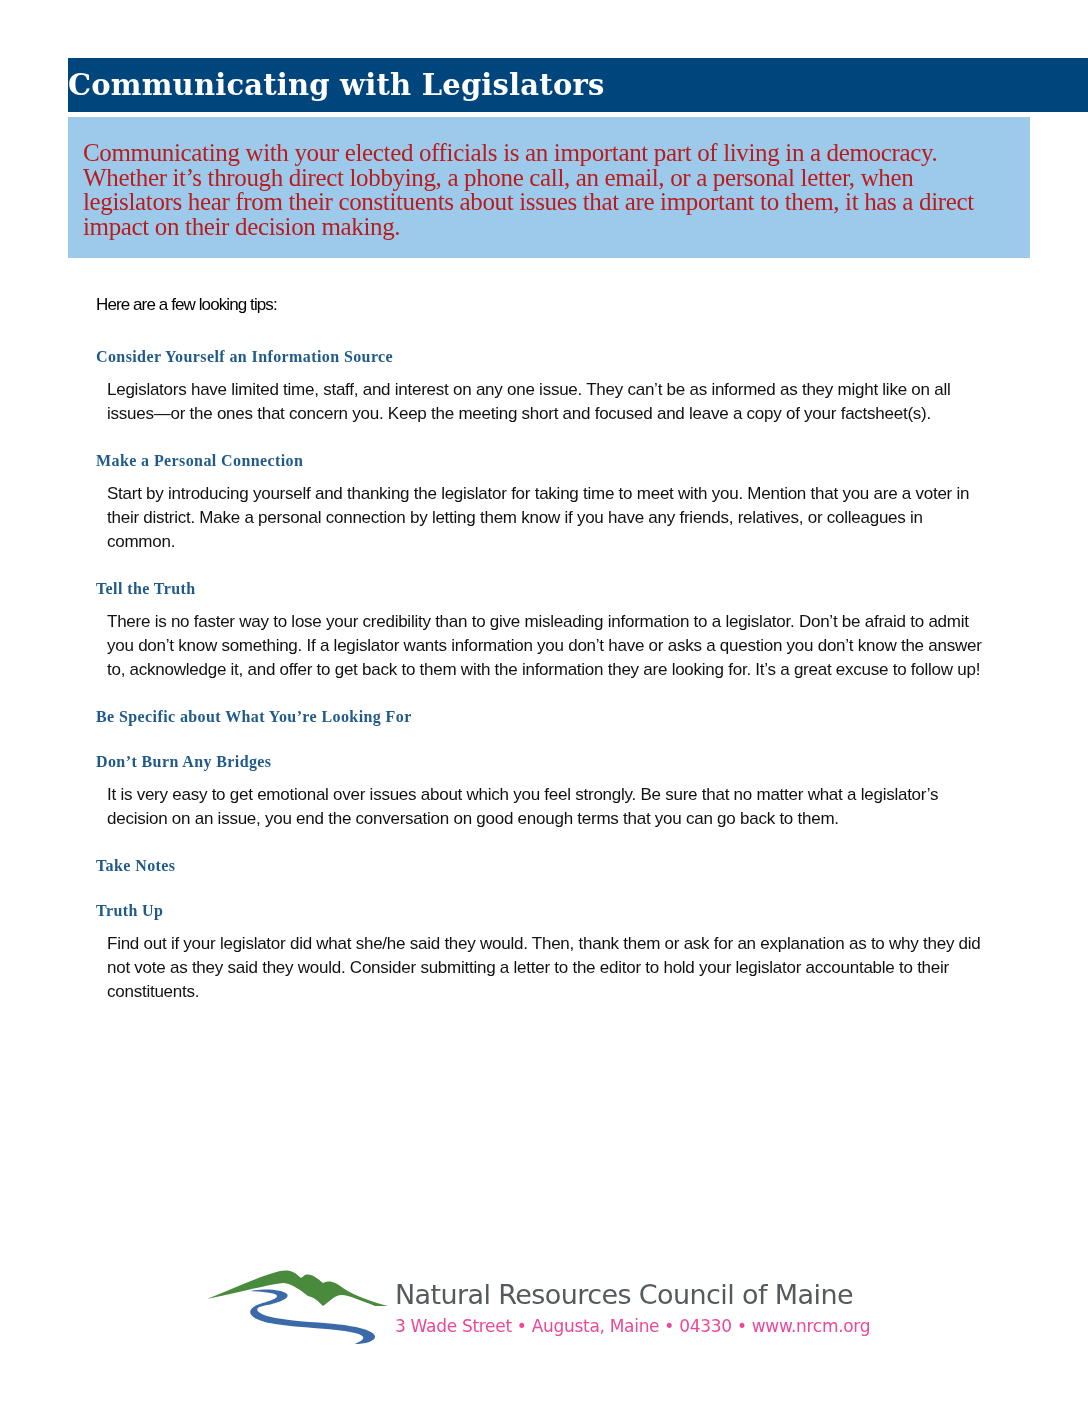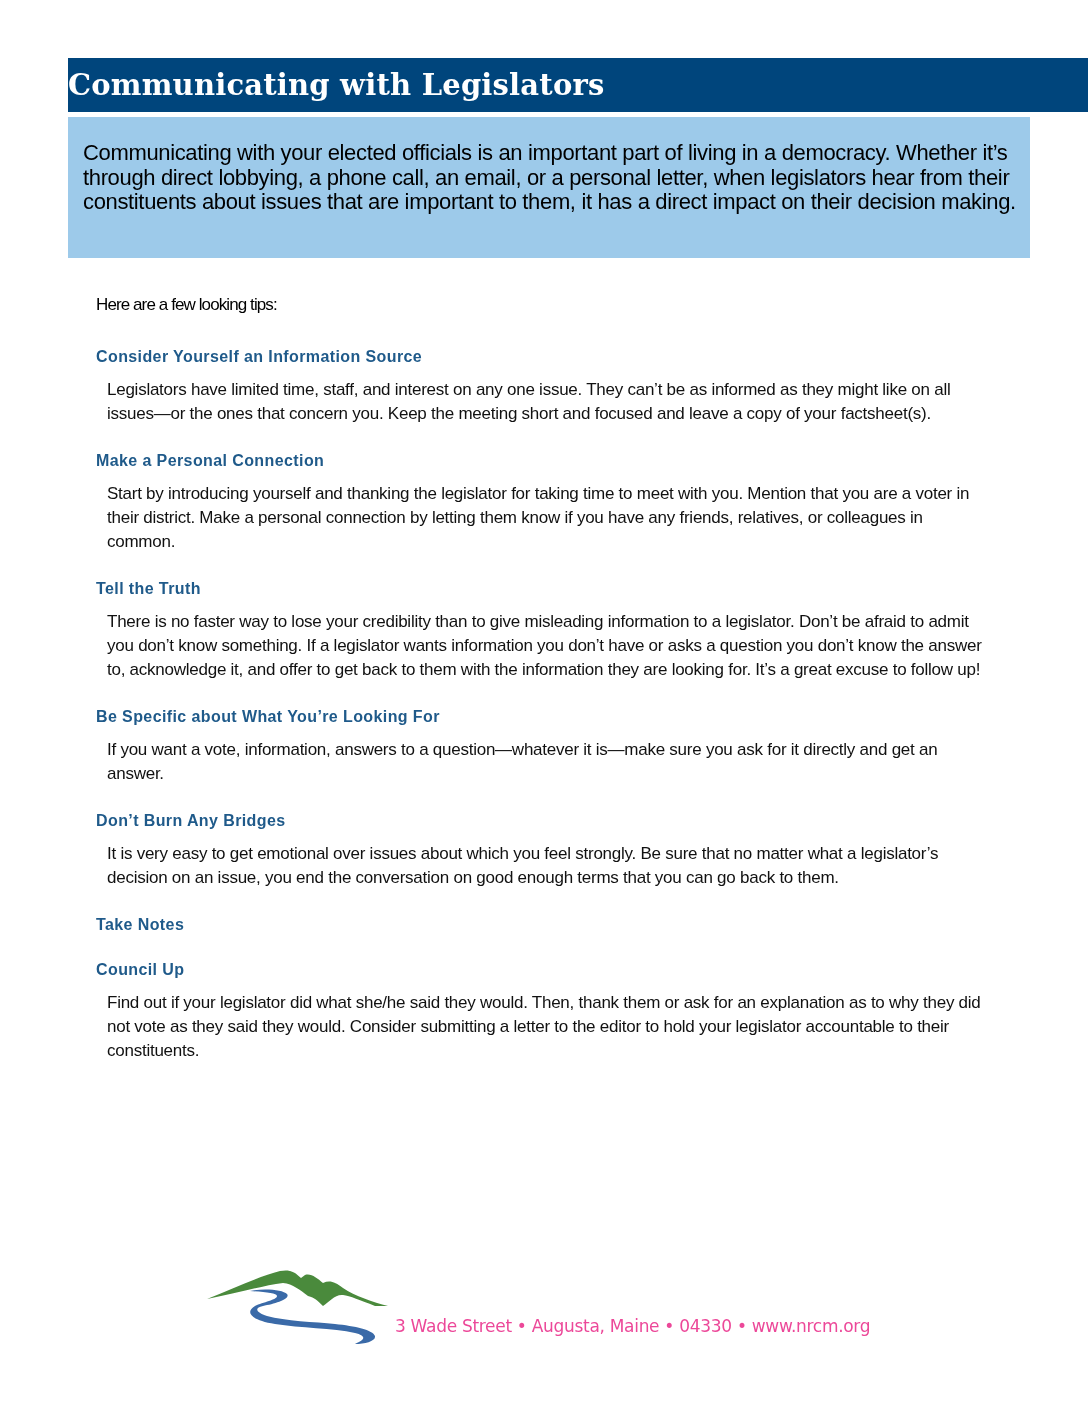--- a/index.html
+++ b/index.html
@@ -9,34 +9,34 @@
       background: #00457c; color: #ffffff;
       display: flex; align-items: center; justify-content: flex-start;
       font-family: "DejaVu Serif", serif; font-weight: bold; font-size: 29px;
       letter-spacing: 0.2px;
     }
     .intro-box {
       position: absolute; left: 68px; top: 117px; width: 962px; height: 141px;
       background: #9dcaea; box-sizing: border-box; padding: 24px 14px 0 15px;
     }
     .intro-text {
-      margin: 0; font-family: Liberation Sans, sans-serif;
-      font-size: 22px; line-height: 24.5px; color: #000000;
+      margin: 0; font-family: Liberation Serif, serif;
+      font-size: 25px; line-height: 24.5px; color: #b91c1c;
       letter-spacing: -0.35px;
     }
     .content {
       position: absolute; left: 96px; top: 293px; width: 900px;
     }
     .tips-intro {
       font-family: "Liberation Sans", sans-serif; font-size: 17px;
       color: #000; letter-spacing: -0.9px; margin: 0 0 30px 0; line-height: 24px;
     }
     .tip { margin: 0 0 25px 0; }
     .tip-heading {
-      font-family: Liberation Sans, sans-serif; font-weight: bold; font-size: 16px;
+      font-family: Liberation Serif, serif; font-weight: bold; font-size: 16px;
       color: #1f5a8a; margin: 0; line-height: 20px; letter-spacing: 0.4px;
     }
     .tip-body {
       font-family: "Liberation Sans", sans-serif; font-size: 17px;
       color: #111; margin: 11px; line-height: 24px; letter-spacing: -0.25px;
       font-weight: 300;
     }
     .footer {
       position: absolute; left: 205px; top: 1262px; width: 700px; height: 90px;
     }
@@ -73,34 +73,34 @@
   <div class="tip">
     <p class="tip-heading">Make a Personal Connection</p>
     <p class="tip-body">Start by introducing yourself and thanking the legislator for taking time to meet with you. Mention that you are a voter in their district. Make a personal connection by letting them know if you have any friends, relatives, or colleagues in common.</p>
   </div>
   <div class="tip">
     <p class="tip-heading">Tell the Truth</p>
     <p class="tip-body">There is no faster way to lose your credibility than to give misleading information to a legislator. Don’t be afraid to admit you don’t know something. If a legislator wants information you don’t have or asks a question you don’t know the answer to, acknowledge it, and offer to get back to them with the information they are looking for. It’s a great excuse to follow up!</p>
   </div>
   <div class="tip">
     <p class="tip-heading">Be Specific about What You’re Looking For</p>
-    <p class="tip-body">If you want a vote, information, answers to a question—whatever it is—make sure you ask for it directly and get an answer.</p>
   </div>
   <div class="tip">
     <p class="tip-heading">Don’t Burn Any Bridges</p>
     <p class="tip-body">It is very easy to get emotional over issues about which you feel strongly. Be sure that no matter what a legislator’s decision on an issue, you end the conversation on good enough terms that you can go back to them.</p>
   </div>
   <div class="tip">
     <p class="tip-heading">Take Notes</p>
   </div>
   <div class="tip">
-    <p class="tip-heading">Council Up</p>
+    <p class="tip-heading">Truth Up</p>
     <p class="tip-body">Find out if your legislator did what she/he said they would. Then, thank them or ask for an explanation as to why they did not vote as they said they would. Consider submitting a letter to the editor to hold your legislator accountable to their constituents.</p>
   </div>
 </div>
 
 <div class="footer">
   <svg class="logo-svg" width="185" height="80" viewBox="0 0 185 80">
     <path d="M2,33 C30,22 55,10 75,5 C85,3 90,6 96,12 L100,9 C106,7 112,12 118,17 C125,14 130,16 138,22 C150,30 168,36 183,40 L170,40 C155,34 145,30 138,29 C130,28 124,36 118,40 C112,34 110,32 103,30 C95,24 88,18 78,17 C55,20 30,28 2,33 Z" fill="#4a8a3c"></path>
     <path d="M45,25 C60,22 78,24 82,28 C86,33 70,38 58,40 C48,42 52,47 62,50 C80,55 110,56 130,58 C150,60 168,64 170,70 C171,75 160,78 150,78 C160,74 162,70 150,67 C128,62 95,62 70,58 C45,54 40,46 50,40 C58,36 72,34 72,30 C72,27 60,26 45,25 Z" fill="#3a6aa8"></path>
   </svg>
+  <div class="org-name">Natural Resources Council of Maine</div>
   <div class="org-address">3 Wade Street • Augusta, Maine • 04330 • www.nrcm.org</div>
 </div>
 
 </body></html>

